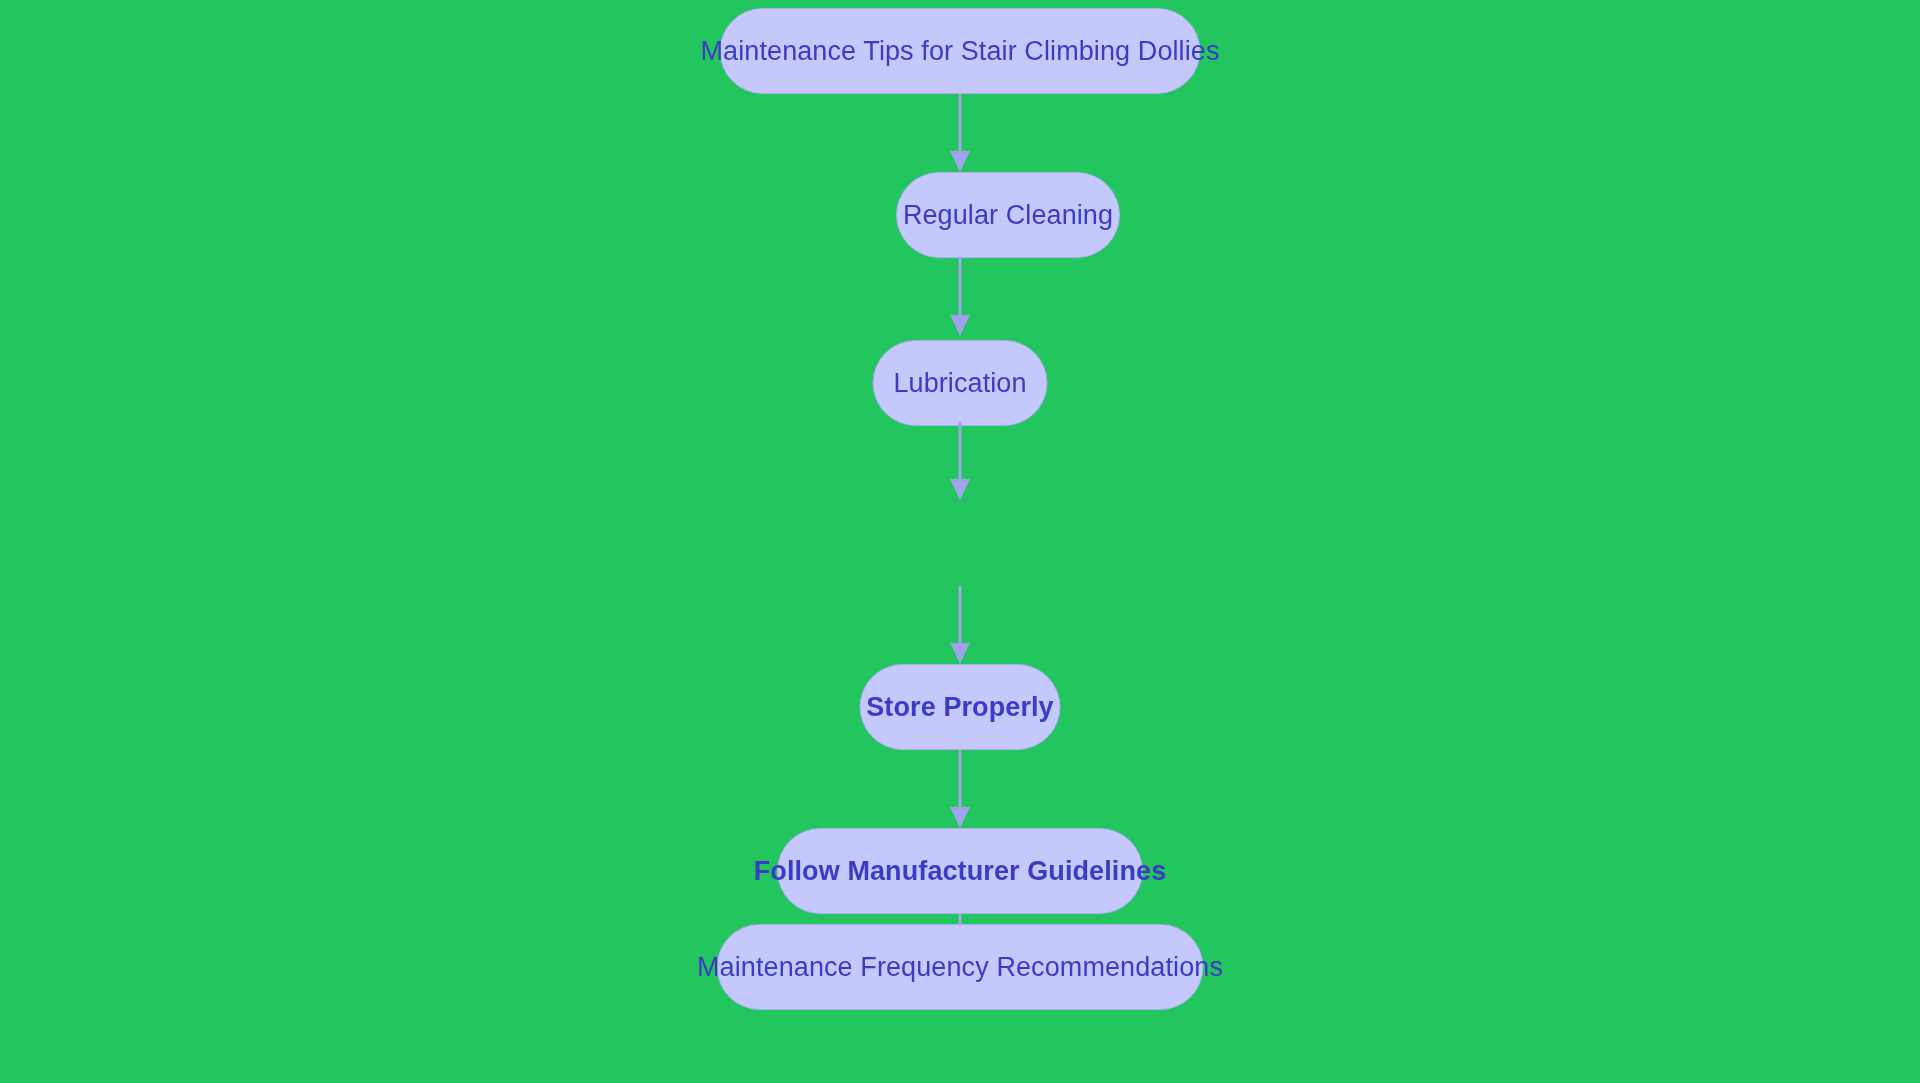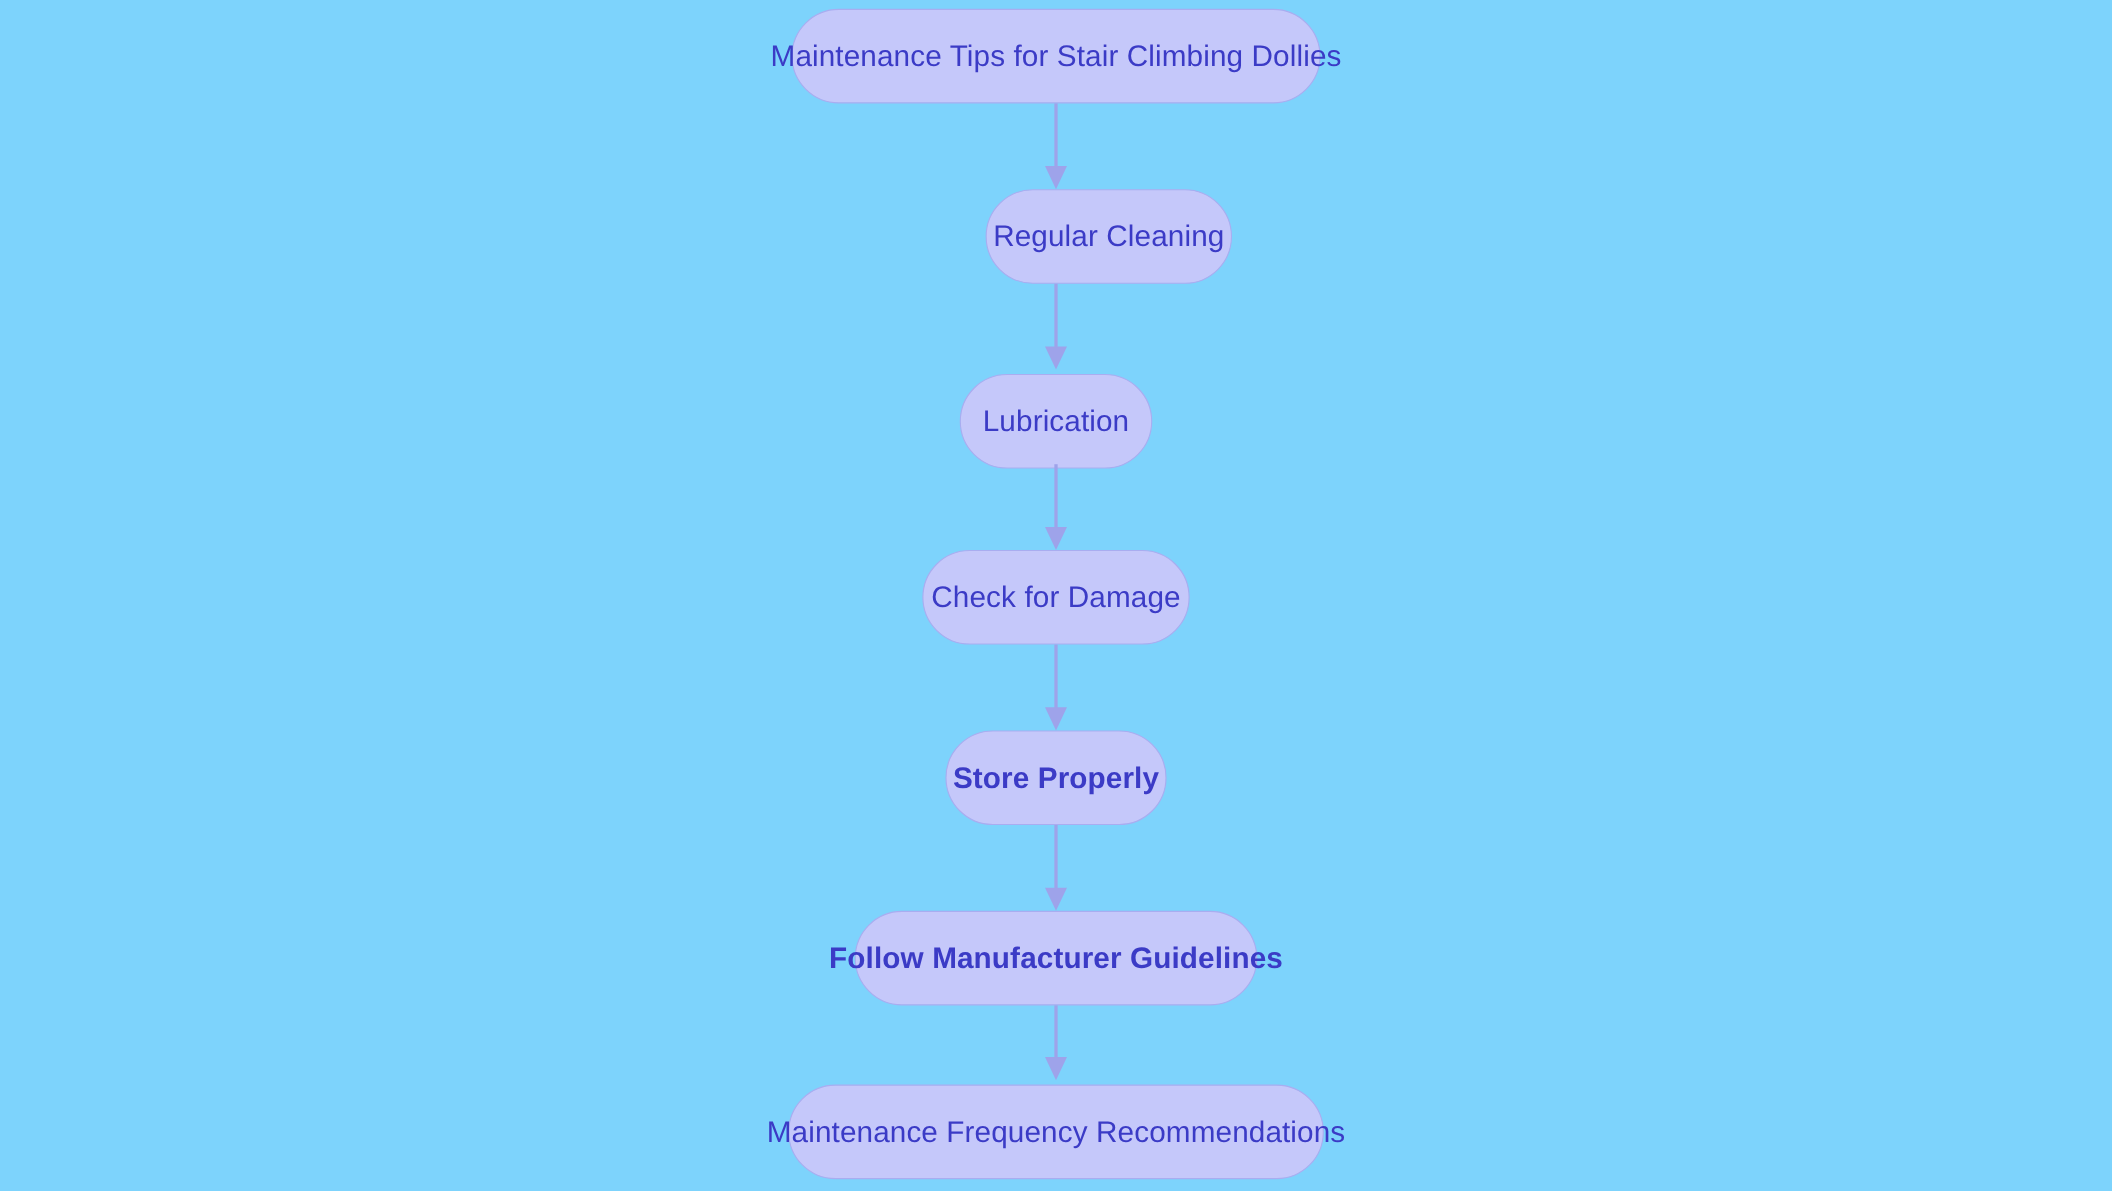--- a/index.html
+++ b/index.html
@@ -10,21 +10,21 @@
   body {
     width: 1920px;
     height: 1083px;
     font-family: "Liberation Sans", sans-serif;
     overflow: hidden;
   }
   #flowchart-canvas {
     position: relative;
     width: 1920px;
     height: 1083px;
-    background: #7dd3fc;
+    background: #22c55e;
   }
   .flow-node {
     position: absolute;
     box-sizing: border-box;
     height: 86px;
     border-radius: 43px;
     background: #c5c8fa;
     border: 1.4px solid #a9adf0;
     display: flex;
     align-items: center;
@@ -91,23 +91,20 @@
 
   <div class="flow-node" id="n3" style="width: 175px; top: 340px;">
     <span class="flow-node-label">Lubrication</span>
   </div>
 
   <div class="connector" id="c3" style="top: 422px; height: 78px;">
     <div class="connector-line" style="height: 60px;"></div>
     <div class="connector-head" style="top: 57px;"></div>
   </div>
 
-  <div class="flow-node" id="n4" style="width: 243px; top: 500px;">
-    <span class="flow-node-label">Check for Damage</span>
-  </div>
 
   <div class="connector" id="c4" style="top: 586px; height: 78px;">
     <div class="connector-line" style="height: 60px;"></div>
     <div class="connector-head" style="top: 57px;"></div>
   </div>
 
   <div class="flow-node" id="n5" style="width: 201px; top: 664px; font-weight: bold;">
     <span class="flow-node-label">Store Properly</span>
   </div>
 
@@ -118,17 +115,17 @@
 
   <div class="flow-node" id="n6" style="width: 366px; top: 828px; font-weight: bold;">
     <span class="flow-node-label">Follow Manufacturer Guidelines</span>
   </div>
 
   <div class="connector" id="c6" style="top: 914px; height: 68px;">
     <div class="connector-line" style="height: 50px;"></div>
     <div class="connector-head" style="top: 47px;"></div>
   </div>
 
-  <div class="flow-node" id="n7" style="width: 487px; top: 986px;">
+  <div class="flow-node" id="n7" style="width: 487px; top: 924px;">
     <span class="flow-node-label">Maintenance Frequency Recommendations</span>
   </div>
 
 </div>
 
 </body></html>

